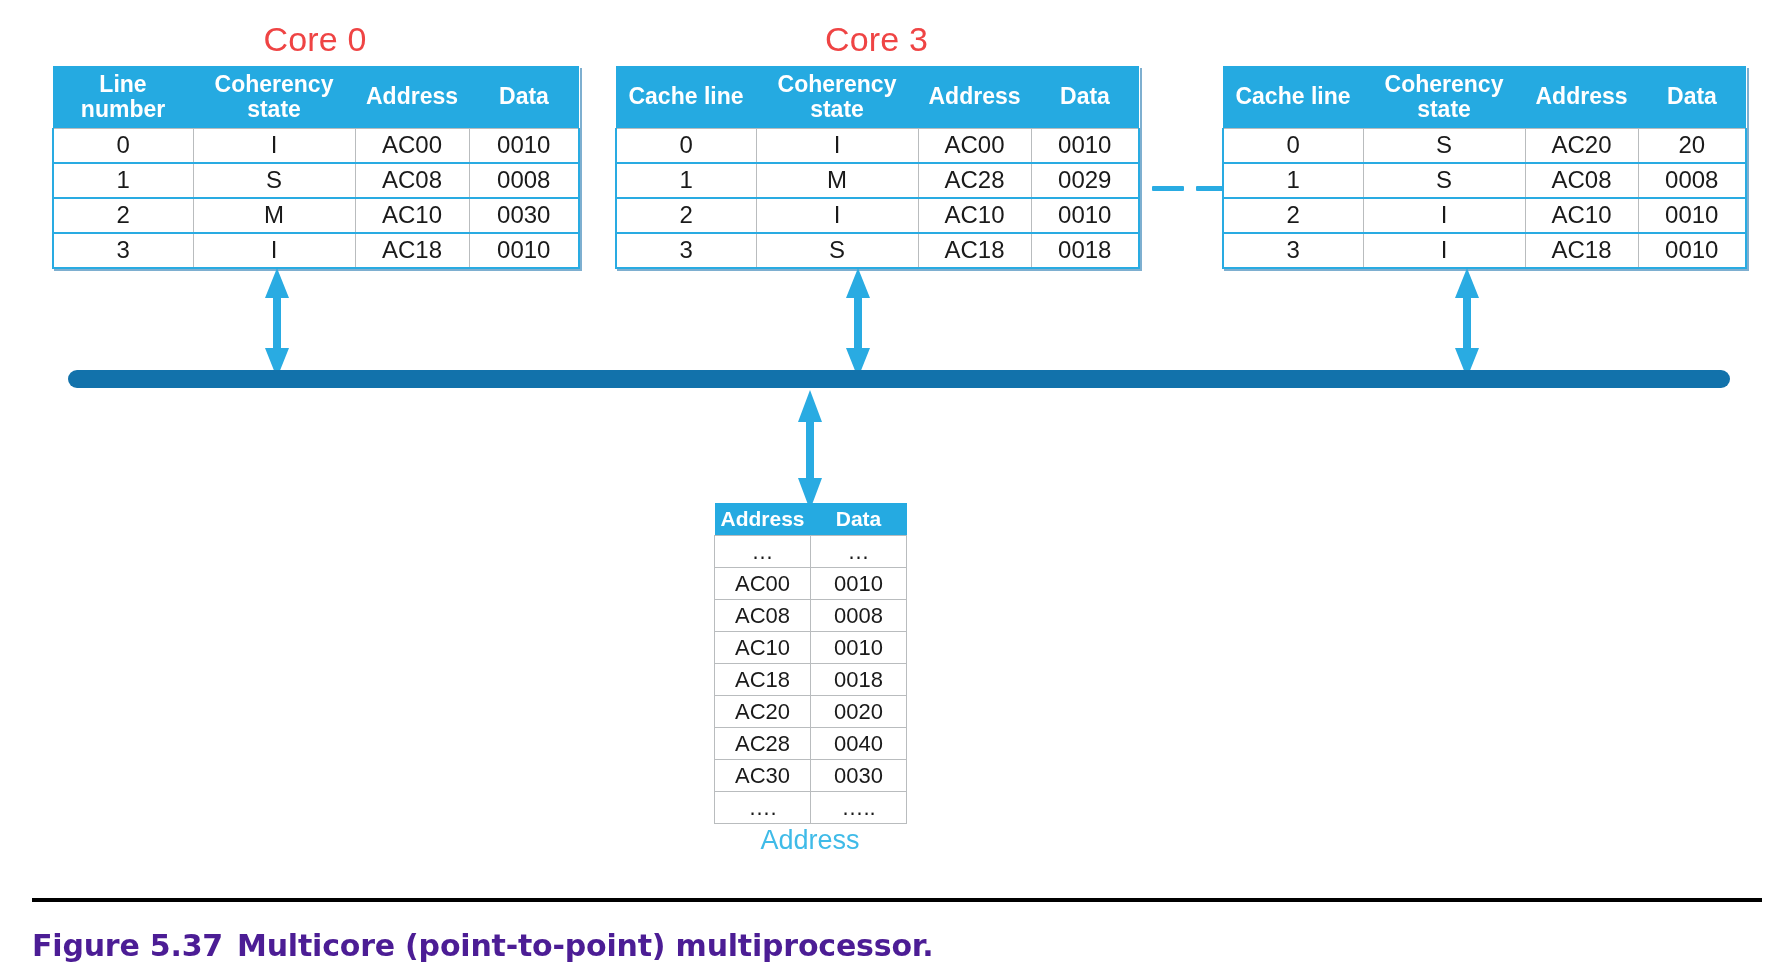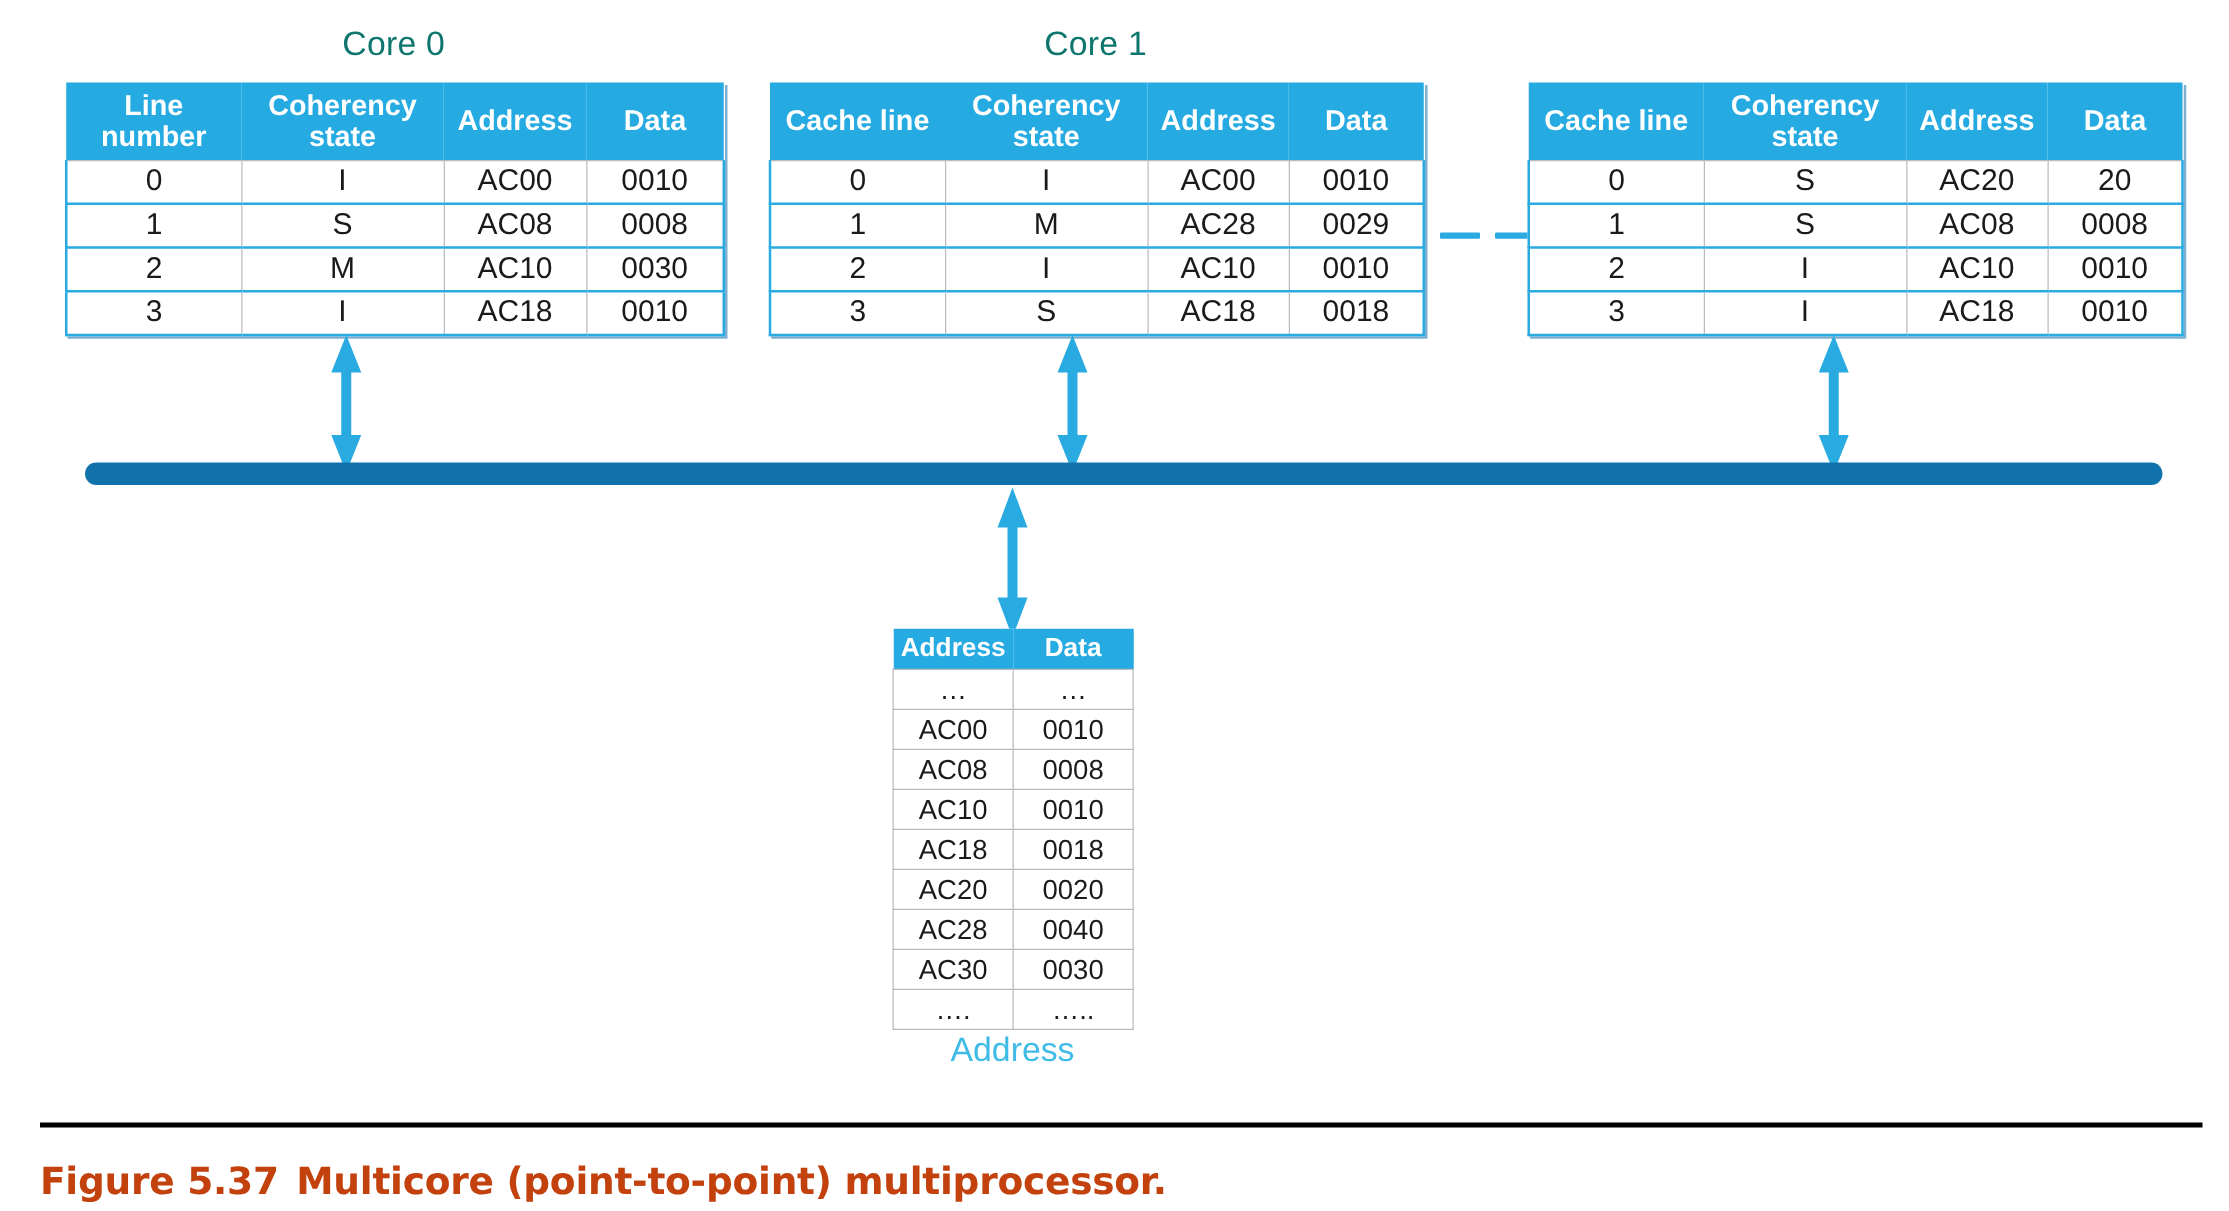--- a/index.html
+++ b/index.html
@@ -10,22 +10,22 @@
     font-family:"Liberation Sans","DejaVu Sans",sans-serif;
     position:relative;
     overflow:hidden;
     -webkit-font-smoothing:antialiased;
   }
   .stage{position:absolute;left:0;top:0;width:1783px;height:969px;}
 
   
   .core-title{
     position:absolute;
-    color:#0f766e;
-    font-size:27px;
+    color:#ef4444;
+    font-size:34px;
     font-weight:400;
     text-align:center;
     white-space:nowrap;
     letter-spacing:.2px;
   }
 
   
   .cache-table{
     position:absolute;
     border-collapse:collapse;
@@ -117,21 +117,21 @@
   
   .caption-rule{
     position:absolute;
     background:#000000;
   }
   .caption{
     position:absolute;
     font-family:"DejaVu Sans","Liberation Sans",sans-serif;
     font-weight:bold;
     font-size:30px;
-    color:#c2410c;
+    color:#4c1d95;
     white-space:nowrap;
     letter-spacing:-.2px;
   }
   .caption .cap-num{margin-right:14px;}
 </style>
 </head>
 <body>
 
 <div class="stage">
 
@@ -173,21 +173,21 @@
       </tr>
       <tr>
         <td>3</td>
         <td>I</td>
         <td>AC18</td>
         <td>0010</td>
       </tr>
     </tbody>
   </table>
 
-  <div class="core-title" style="left:615px;top:20px;width:523px;">Core 1</div>
+  <div class="core-title" style="left:615px;top:20px;width:523px;">Core 3</div>
 
   <table class="cache-table" style="left:615px;top:66px;width:523px;">
     <colgroup>
         <col style="width:140px">
         <col style="width:162px">
         <col style="width:113px">
         <col style="width:108px">
       </colgroup>
     <thead>
       <tr>

